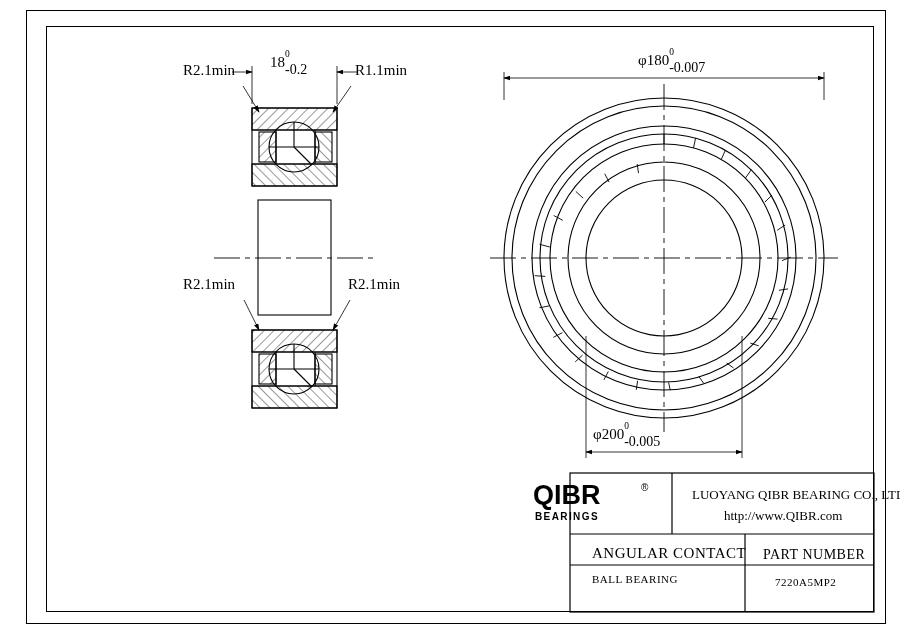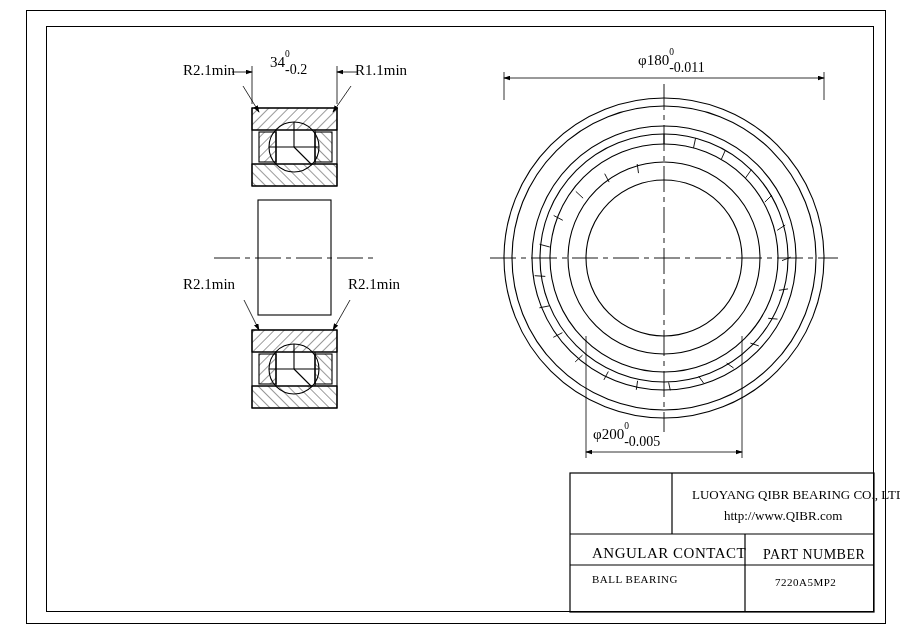--- a/index.html
+++ b/index.html
@@ -272,43 +272,48 @@
         <line x1="672" y1="473" x2="672" y2="534"></line>
       </g>
     </g>
   </svg>
 
   <div class="ann" style="left:183px; top:62px;">
     <span>R2.1min</span>
   </div>
 
   <div class="ann" style="left:270px; top:54px;">
-    <span>34</span><span class="tol"><span class="up">0</span><span class="lo">-0.2</span></span>
+    <span>18</span><span class="tol"><span class="up">0</span><span class="lo">-0.2</span></span>
   </div>
 
   <div class="ann" style="left:355px; top:62px;">
     <span>R1.1min</span>
   </div>
 
   <div class="ann" style="left:183px; top:276px;">
     <span>R2.1min</span>
   </div>
 
   <div class="ann" style="left:348px; top:276px;">
     <span>R2.1min</span>
   </div>
 
   <div class="ann" style="left:638px; top:52px;">
-    <span>φ</span><span>180</span><span class="tol" style="width:34px;"><span class="up">0</span><span class="lo">-0.011</span></span>
+    <span>φ</span><span>180</span><span class="tol" style="width:34px;"><span class="up">0</span><span class="lo">-0.007</span></span>
   </div>
 
   <div class="ann" style="left:593px; top:426px;">
     <span>φ</span><span>200</span><span class="tol" style="width:34px;"><span class="up">0</span><span class="lo">-0.005</span></span>
   </div>
 
+  <div class="logo-wrap">
+    <span class="logo-main">QIBR</span>
+    <span class="logo-reg">®</span>
+    <span class="logo-sub">BEARINGS</span>
+  </div>
 
   <div class="tb-text company-line1">LUOYANG QIBR BEARING CO., LTD</div>
   <div class="tb-text company-line2">http://www.QIBR.com</div>
 
   <div class="tb-text prod-line1">ANGULAR CONTACT</div>
   <div class="tb-text prod-line2">BALL BEARING</div>
 
   <div class="tb-text pn-label">PART NUMBER</div>
   <div class="tb-text pn-value">7220A5MP2</div>
 

